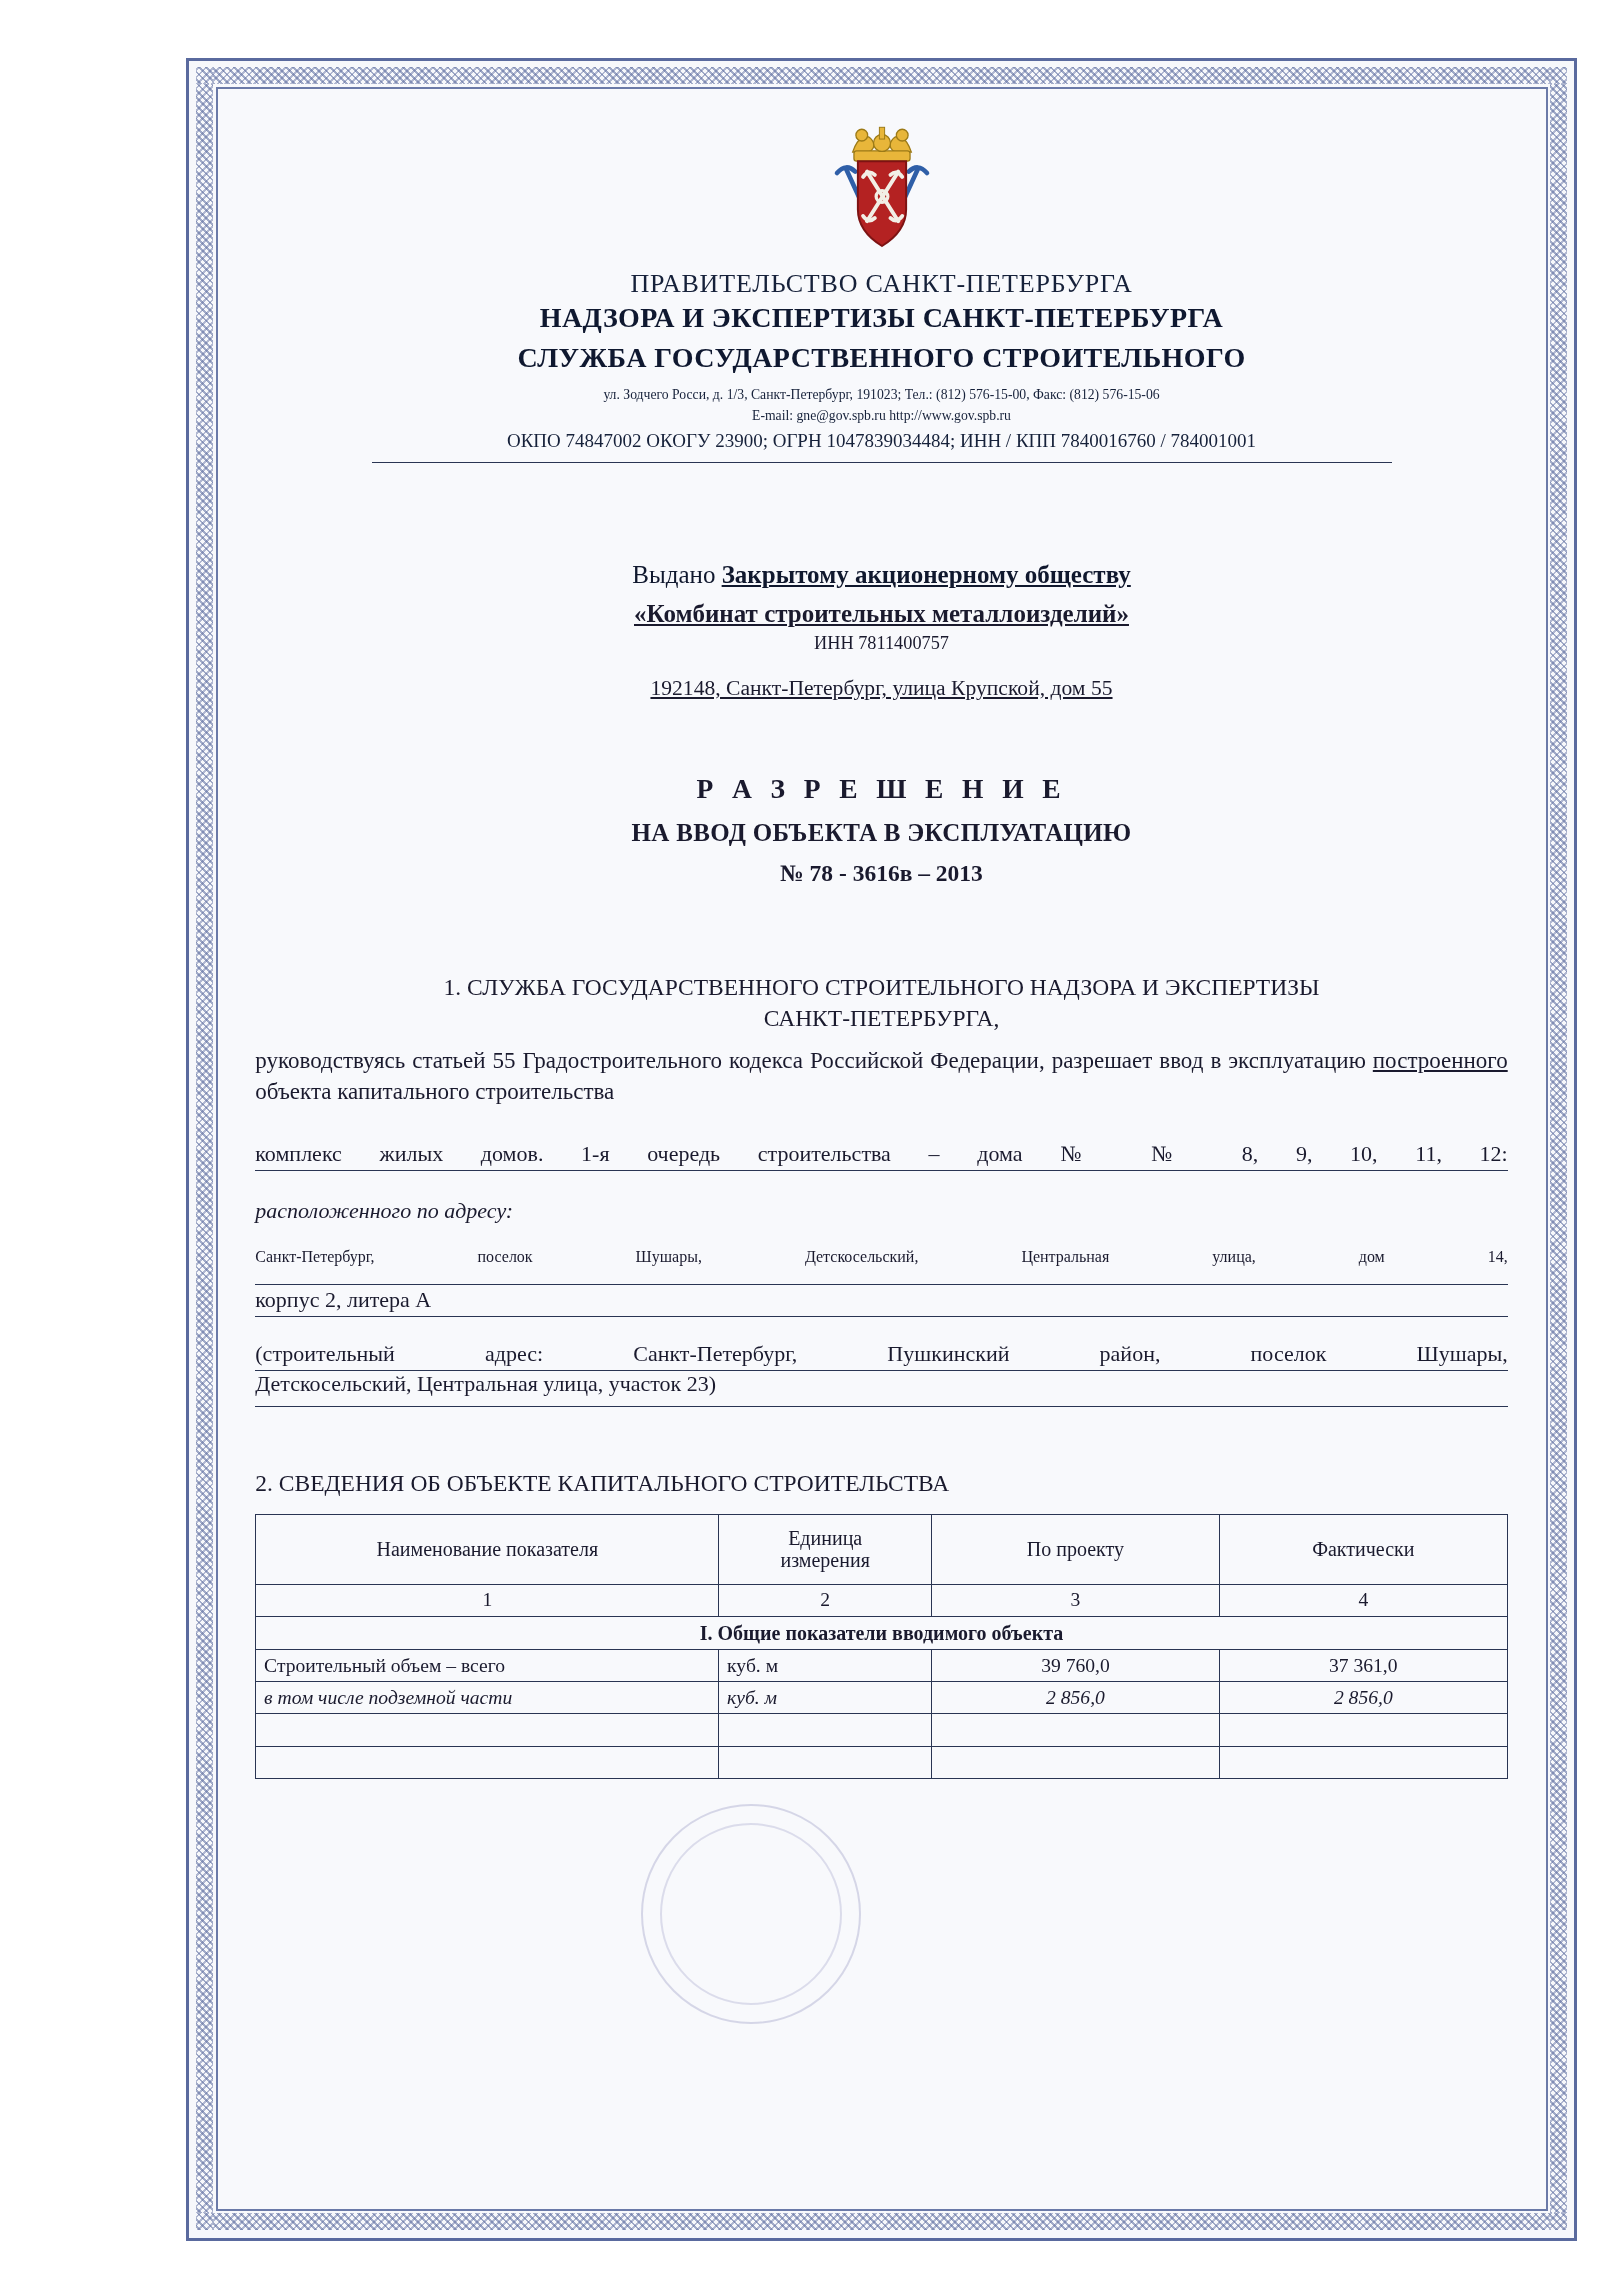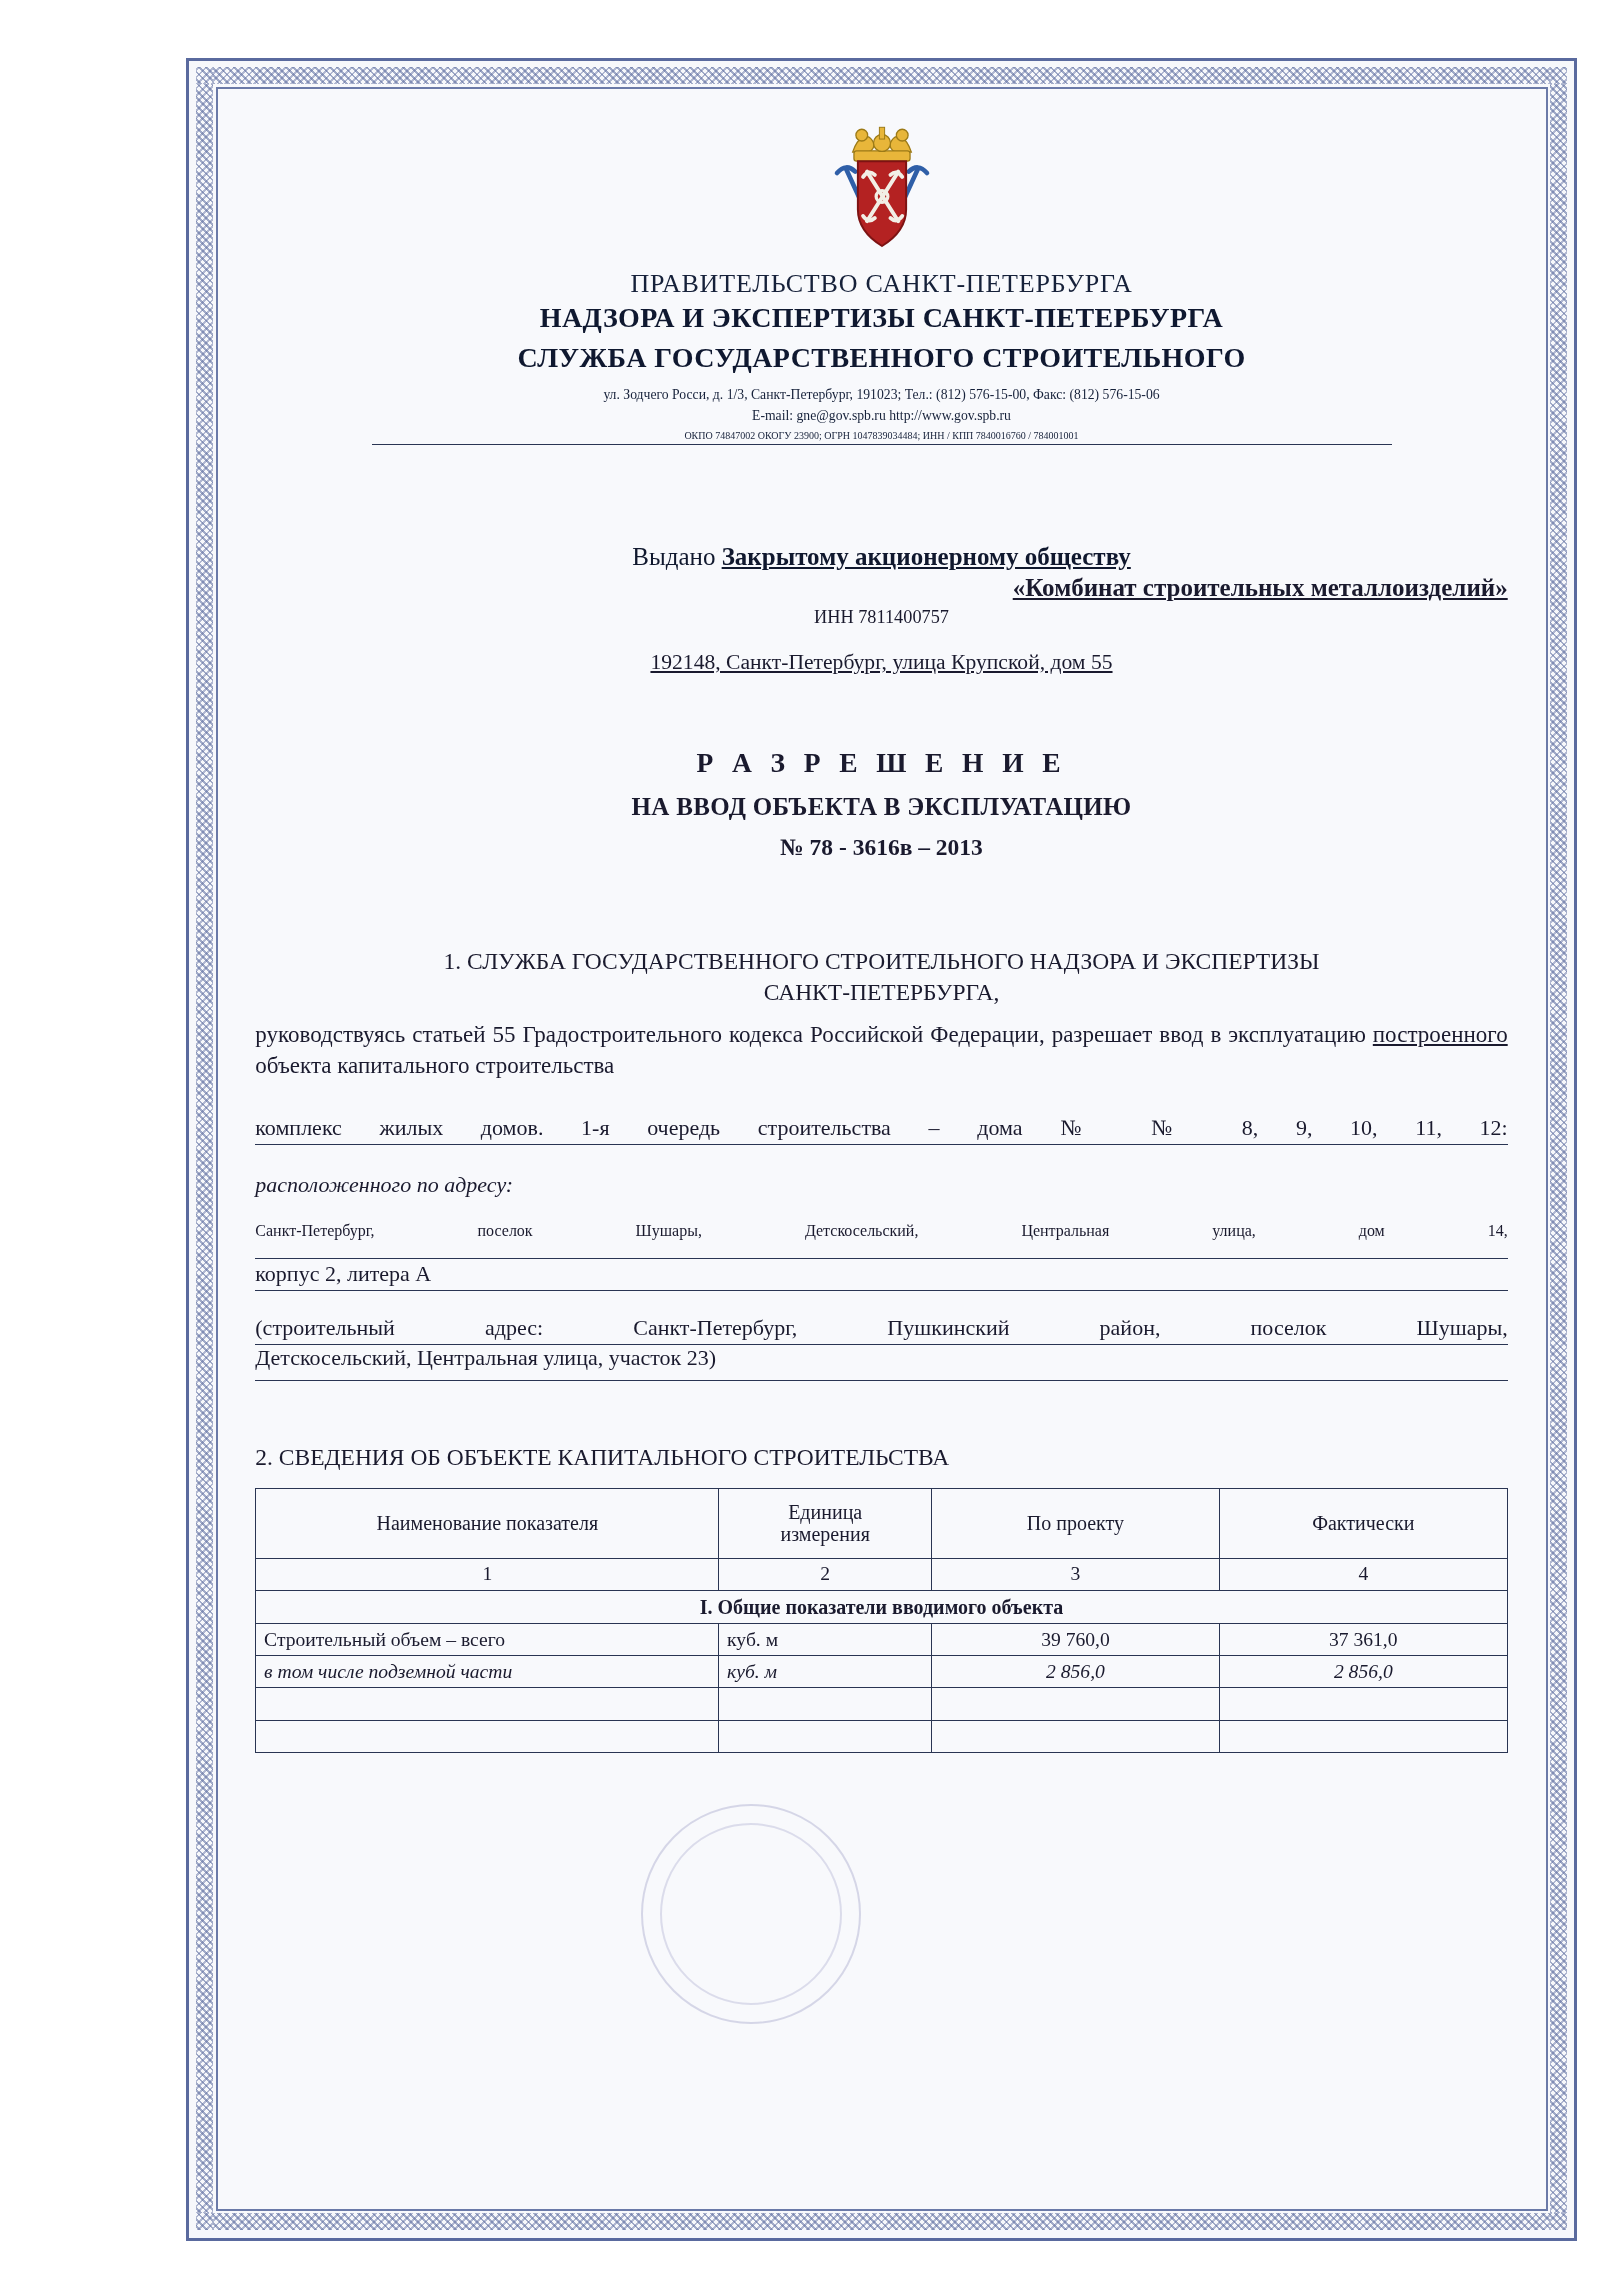--- a/index.html
+++ b/index.html
@@ -102,24 +102,24 @@
   }
   .addr-line {
     text-align: center;
     font-size: 13.7px;
     color: #16213a;
     margin-top: 9.2px;
     line-height: 1.45;
   }
   .okpo-row {
     text-align: center;
-    font-size: 10px;
+    font-size: 19px;
     color: #16213a;
     margin-top: 3.9px;
-    padding-bottom: 3px;
+    padding-bottom: 10px;
     border-bottom: 1.3px solid #2a3553;
     width: 1020px;
     margin-left: auto;
     margin-right: auto;
   }
 
   
   .issued-block {
     margin-top: 98px;
     text-align: center;
@@ -129,22 +129,21 @@
     color: #10182e;
   }
   .issued-l1 .u-bold {
     font-weight: bold;
     text-decoration: underline;
   }
   .issued-l2 {
     font-size: 25px;
     font-weight: bold;
     text-decoration: underline;
-    margin-top: 3px;
-    text-align: right;
+    margin-top: 11px;
   }
   .issued-inn {
     font-size: 18.3px;
     margin-top: 5.2px;
   }
   .issued-addr {
     font-size: 21.6px;
     margin-top: 22px;
     text-decoration: underline;
     display: inline-block;

